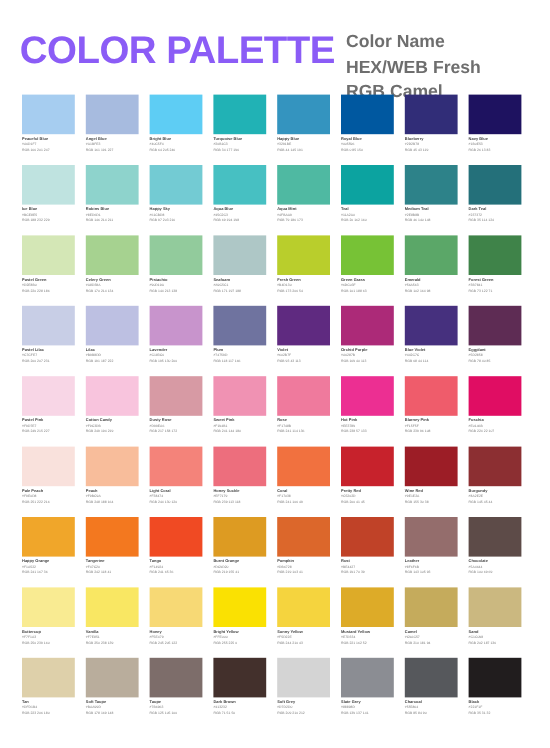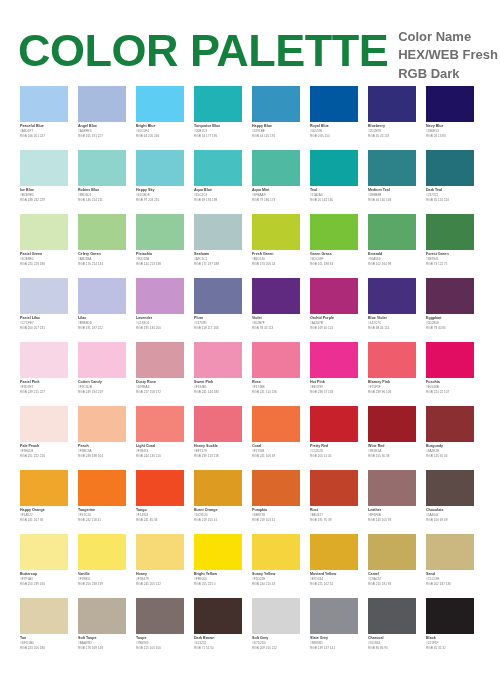--- a/index.html
+++ b/index.html
@@ -18,35 +18,35 @@
   }
 
   
   .header {
     display: flex;
     align-items: flex-start;
     padding: 22px 14px 0 18px;
     height: 86px;
   }
   .title {
-    font-size: 45px;
+    font-size: 35px;
     font-weight: bold;
     letter-spacing: -0.5px;
-    color: #15803d;
+    color: #8b5cf6;
     line-height: 1;
     white-space: nowrap;
     padding-top: 6px;
     font-family: "Liberation Sans", sans-serif;
   }
   .legend {
     margin-left: 10px;
     padding-top: 6px;
   }
   .legend div {
-    font-size: 13px;
+    font-size: 16px;
     font-weight: bold;
     color: #6e6e6e;
     line-height: 1.42;
     white-space: nowrap;
   }
 
   
   .grid {
     position: absolute;
     top: 86px;
@@ -90,21 +90,21 @@
 </head>
 <body>
 
 <div class="page">
 
   <div class="header">
     <div class="title">COLOR PALETTE</div>
     <div class="legend">
       <div>Color Name</div>
       <div>HEX/WEB Fresh</div>
-      <div>RGB Dark</div>
+      <div>RGB Camel</div>
     </div>
   </div>
 
   <div class="grid">
       <div class="row">
         <div class="cell">
           <div class="swatch" style="background: rgb(166, 205, 240);"></div>
           <div class="meta">
             <div class="cname">Peaceful Blue</div>
             <div class="chex">#A6D1F7</div>

